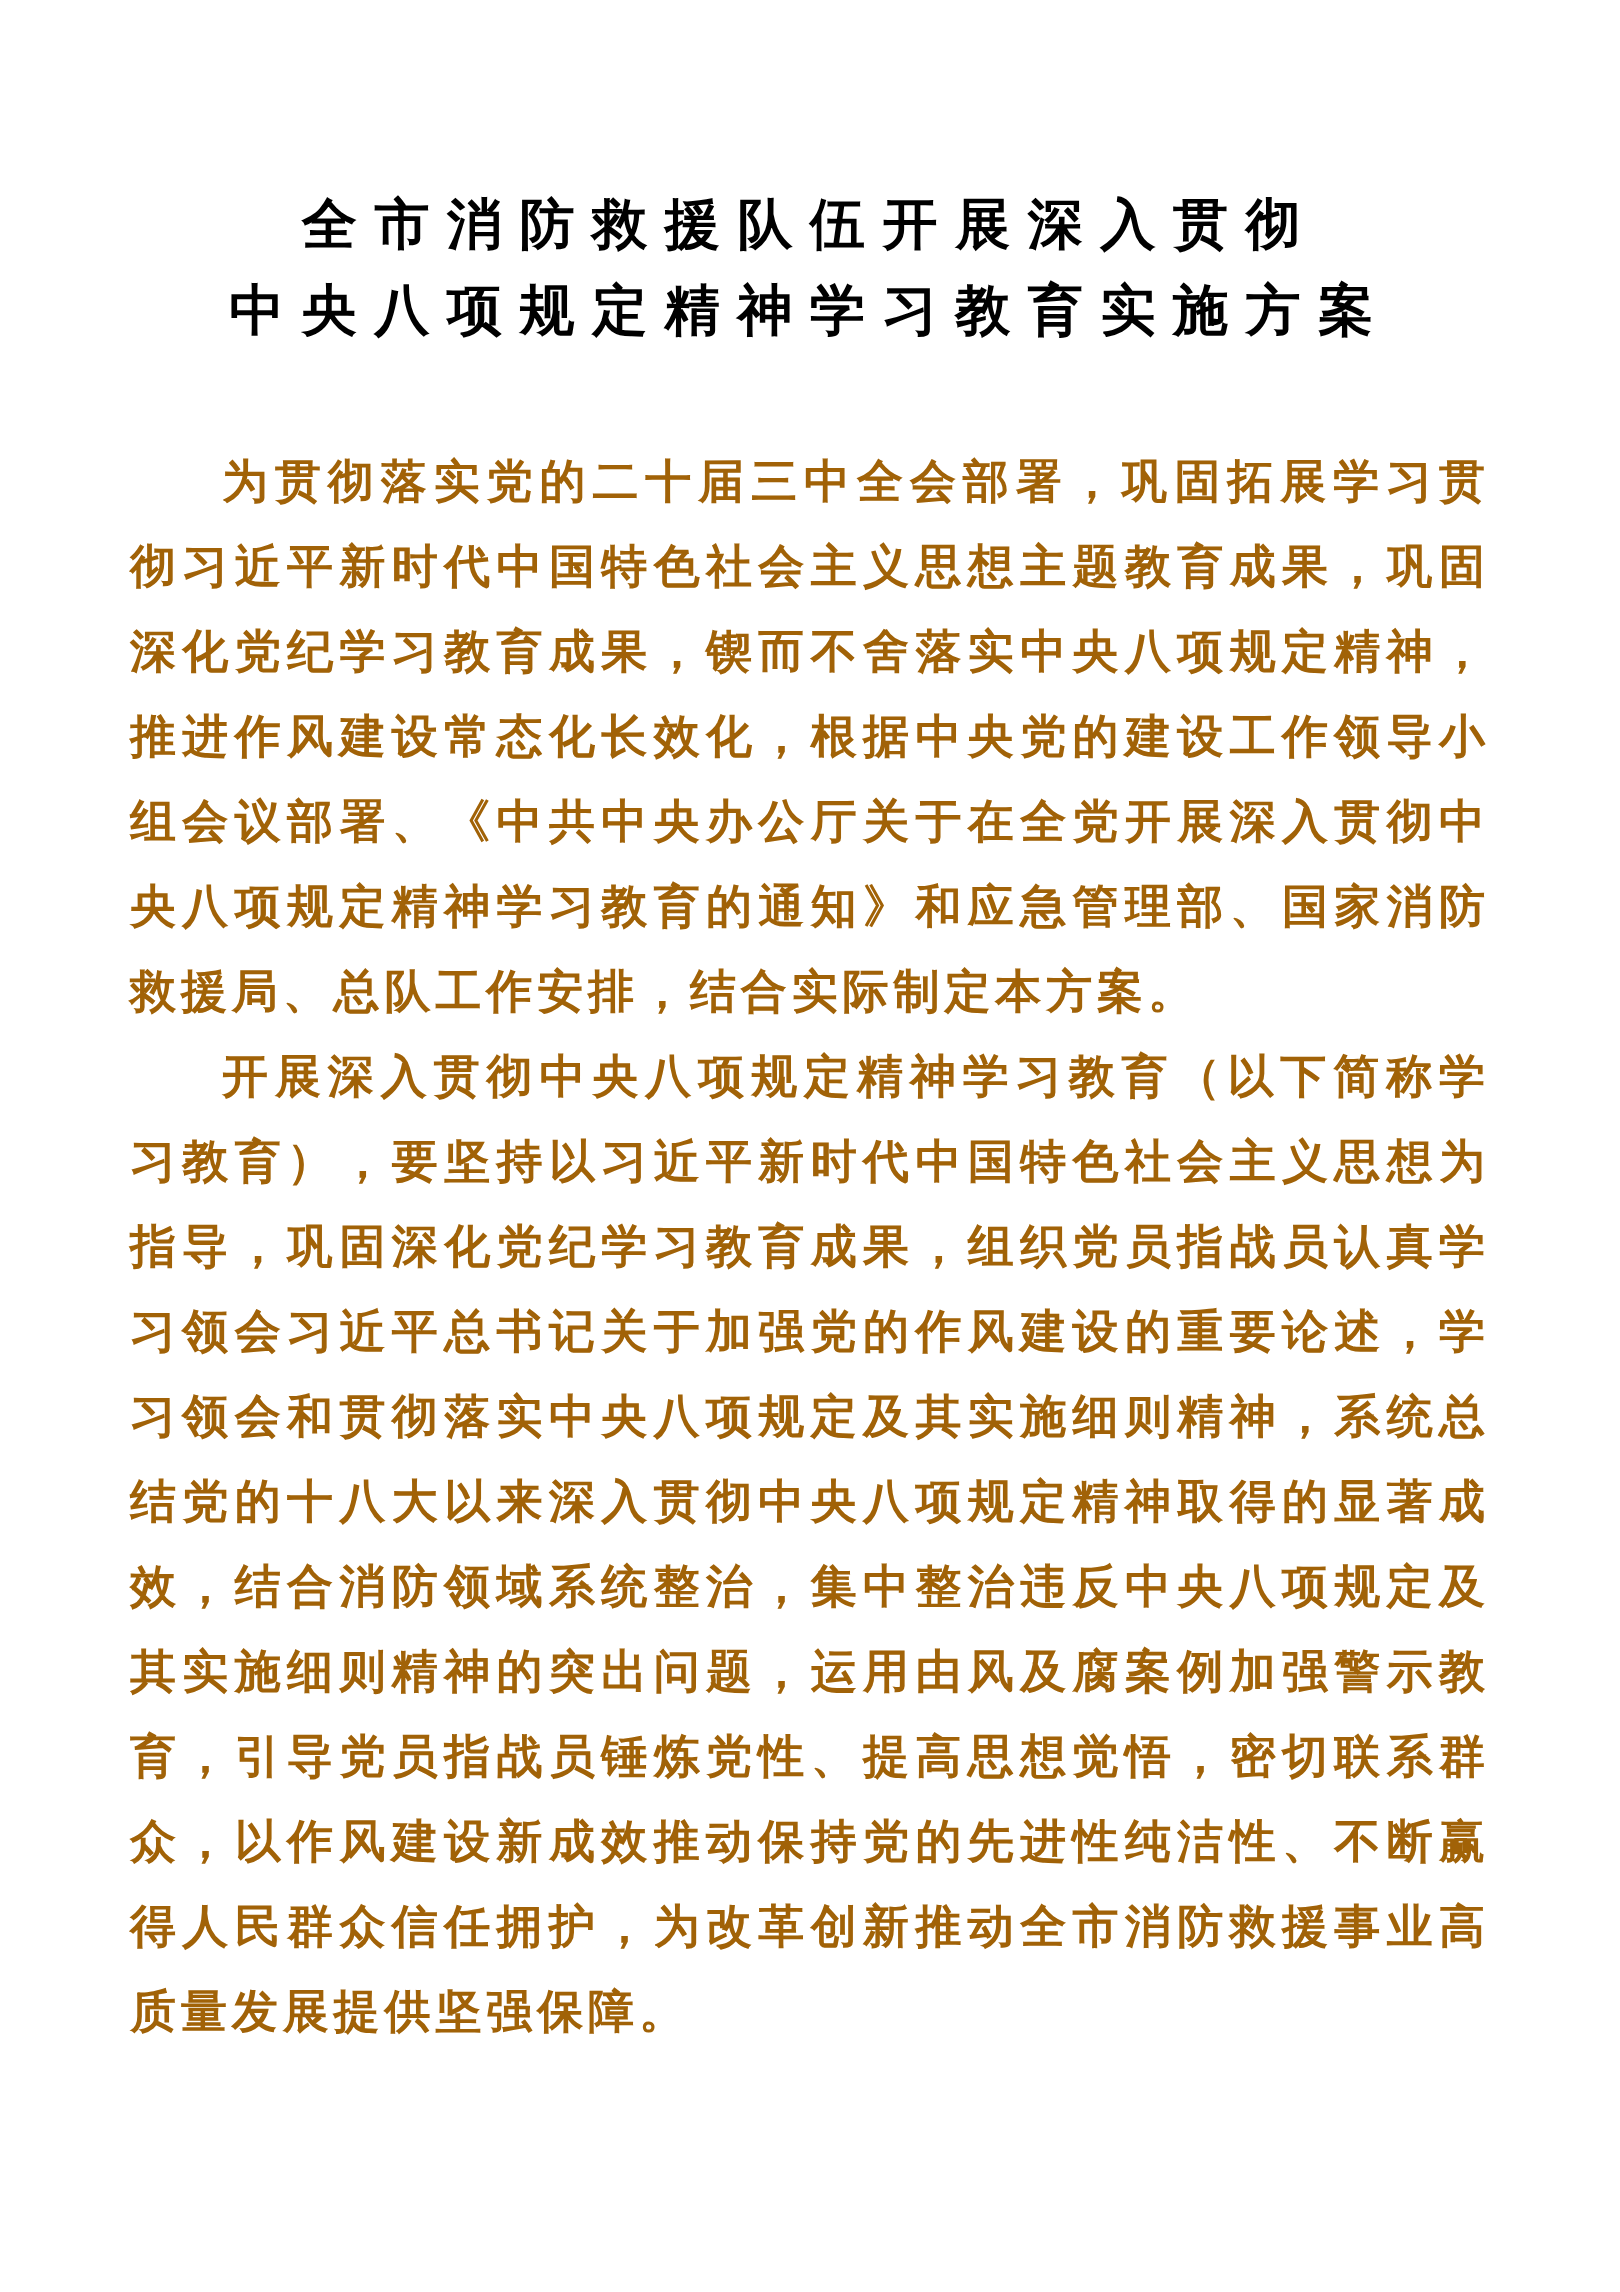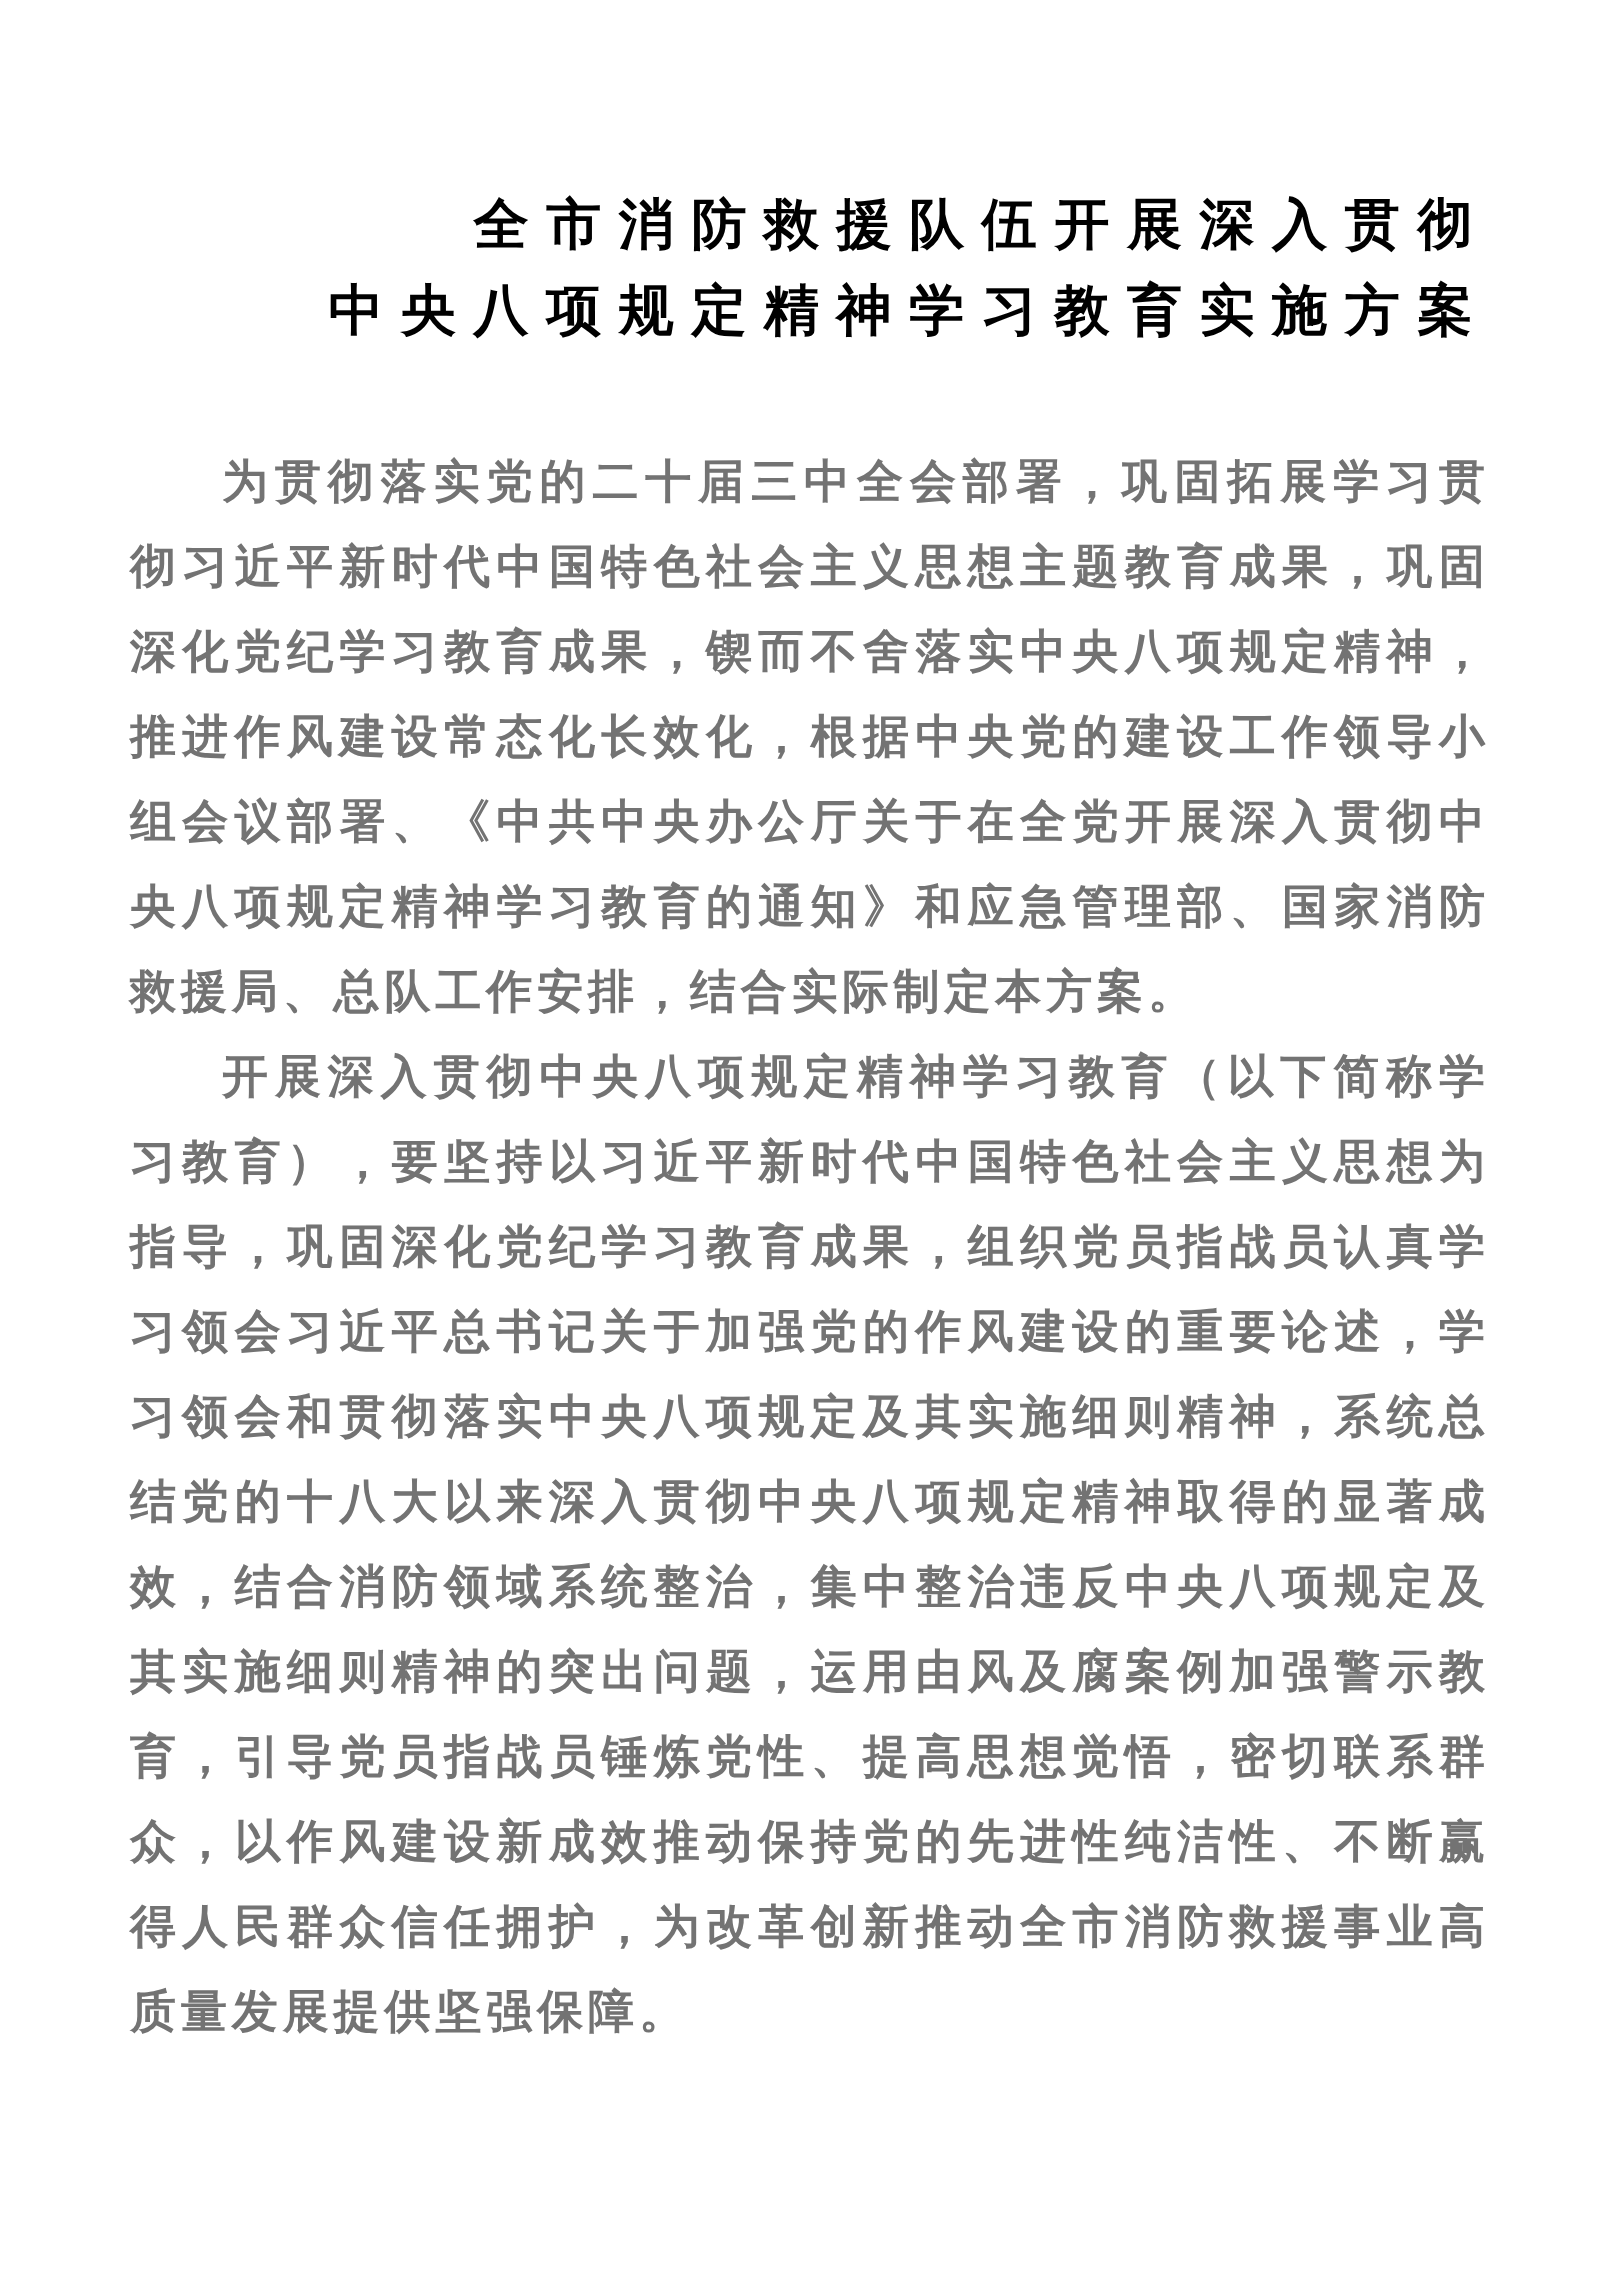--- a/index.html
+++ b/index.html
@@ -17,28 +17,28 @@
     overflow: hidden;
   }
   .doc-title {
     text-align: center;
     font-size: 55px;
     font-weight: 700;
     line-height: 86px;
     letter-spacing: 17.6px;
     color: #000000;
   }
-  .title-line { display: block; text-align: right; }
+  .title-line { display: block; }
   .title-spacer { height: 86px; }
   .doc-body {
     font-size: 46px;
     font-weight: 600;
     line-height: 85px;
     letter-spacing: 4.9px;
-    color: #737373;
+    color: #a16207;
   }
   .para {
     text-align: justify;
     text-align-last: left;
     text-indent: 2em;
   }
   .heading {
     text-indent: 2em;
     text-align: left;
     font-weight: 600;

